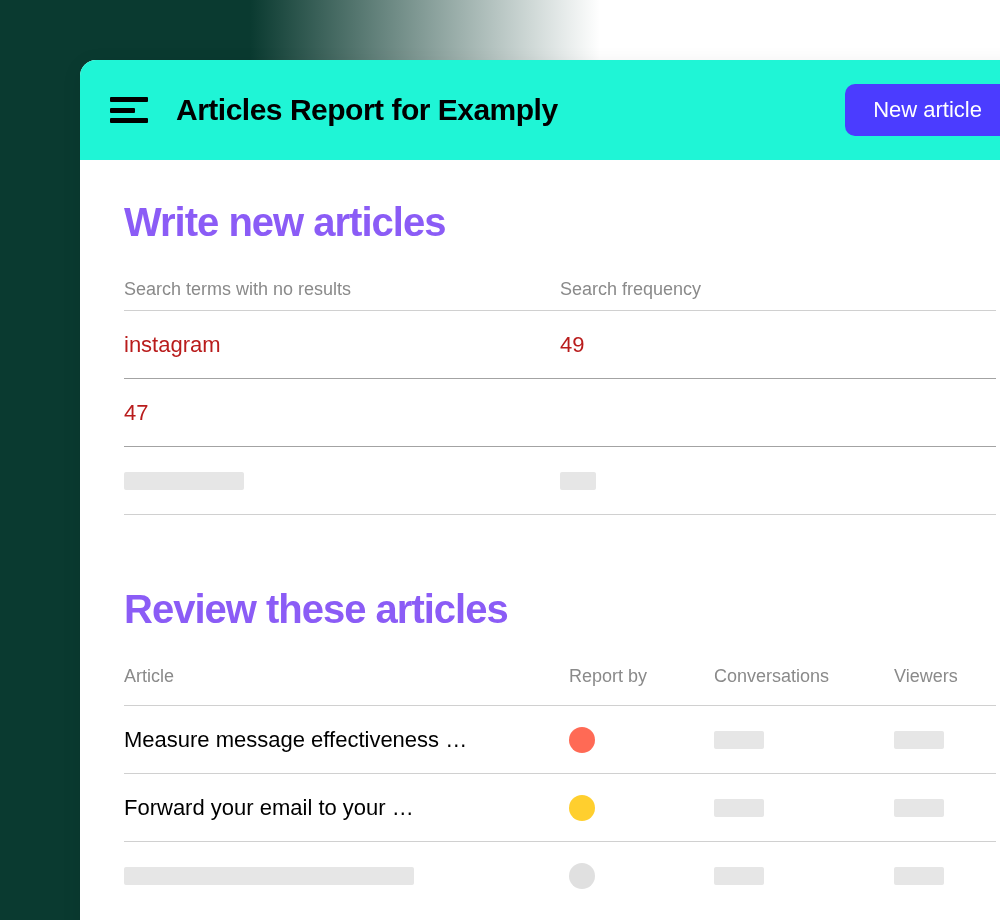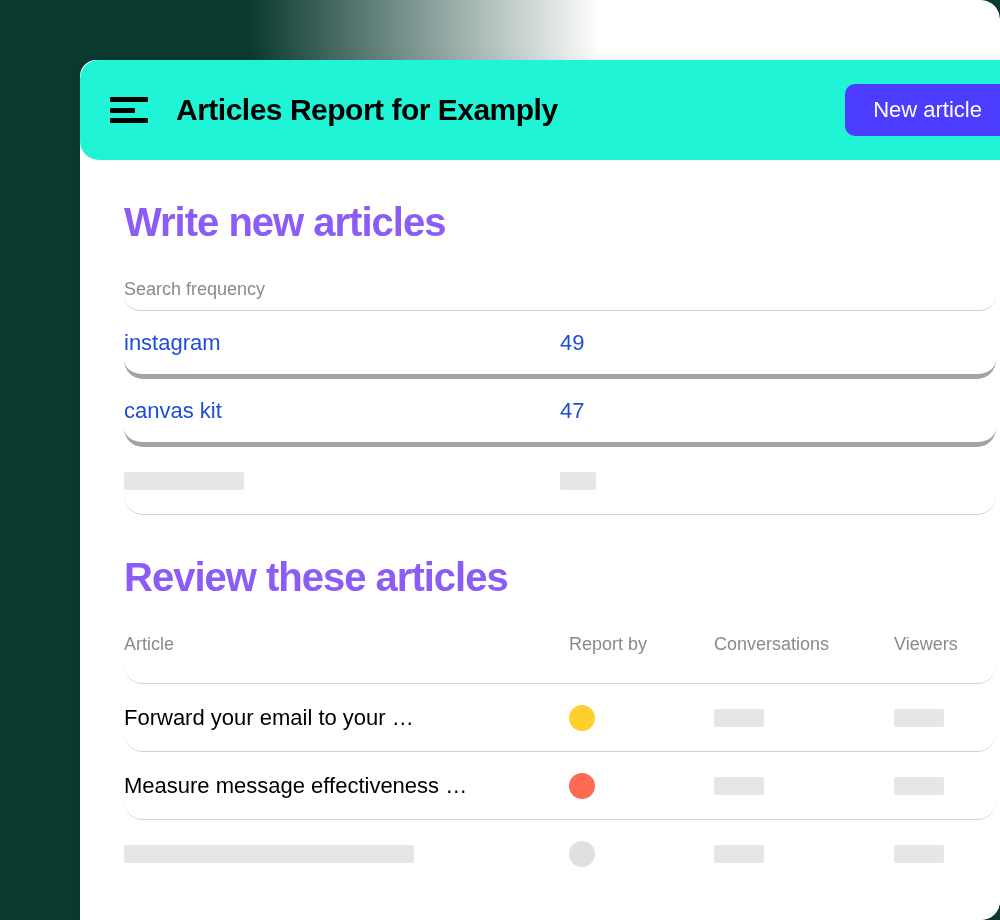--- a/index.html
+++ b/index.html
@@ -1,15 +1,15 @@
 <!DOCTYPE html>
 <html><head>
 <meta charset="utf-8">
 <style>
-  * { box-sizing: border-box; margin: 0; padding: 0; border-radius: 19px; }
+  * { box-sizing: border-box; margin: 0; padding: 0; }
   html, body {
     width: 1000px;
     height: 920px;
     overflow: hidden;
     font-family: -apple-system, BlinkMacSystemFont, "Segoe UI", Helvetica, Arial, sans-serif;
     background: #0a3a30;
   }
   .backdrop {
     width: 1000px;
     height: 920px;
@@ -90,43 +90,43 @@
   .col-freq { width: 50%; }
   .th {
     font-size: 18px;
     color: #8a8a8a;
     font-weight: 500;
   }
   .table1-row {
     display: flex;
     align-items: center;
     height: 68px;
-    border-bottom: 5px solid #a3a3a3;
+    border-bottom: 1px solid #a3a3a3;
     font-size: 22px;
-    color: #1d4ed8;
+    color: #b91c1c;
   }
   .placeholder-row {
     display: flex;
     align-items: center;
     height: 68px;
     border-bottom: 1px solid #d0d0d0;
   }
   .ph-bar {
     background: #e6e6e6;
     height: 18px;
     border-radius: 2px;
   }
 
   .section2 {
-    margin-top: 40px;
+    margin-top: 72px;
   }
   .table2-header {
     display: flex;
     border-bottom: 1px solid #d0d0d0;
-    padding-bottom: 28px;
+    padding-bottom: 18px;
     align-items: flex-end;
     gap: 0;
   }
   .col-article { flex: 0 0 445px; }
   .col-writer  { flex: 0 0 145px; }
   .col-conv    { flex: 0 0 180px; }
   .col-view    { flex: 0 0 120px; }
   .table2-row {
     display: flex;
     align-items: center;
@@ -164,28 +164,28 @@
       </div>
       <div class="topbar-title">Articles Report for Examply</div>
       <button class="new-article-btn">New article</button>
     </div>
 
     <div class="content">
 
       <div class="section-title">Write new articles</div>
       <div class="table1">
         <div class="table1-header">
+          <div class="th col-term">Search terms with no results</div>
           <div class="th col-freq">Search frequency</div>
         </div>
         <div class="table1-row">
           <div class="col-term">instagram</div>
           <div class="col-freq">49</div>
         </div>
         <div class="table1-row">
-          <div class="col-term">canvas kit</div>
           <div class="col-freq">47</div>
         </div>
         <div class="placeholder-row">
           <div class="col-term">
               <div class="ph-bar" style="width:120px"></div>
             </div>
           <div class="col-freq">
               <div class="ph-bar" style="width:36px"></div>
             </div>
         </div>
@@ -195,45 +195,45 @@
         <div class="section-title">Review these articles</div>
         <div>
           <div class="table2-header">
             <div class="th col-article">Article</div>
             <div class="th col-writer">Report by</div>
             <div class="th col-conv">Conversations</div>
             <div class="th col-view">Viewers</div>
           </div>
 
           <div class="table2-row">
+            <div class="col-article">Measure message effectiveness  …</div>
+            <div class="col-writer">
+                <div class="dot dot-red"></div>
+              </div>
+            <div class="col-conv">
+                <div class="cell-ph"></div>
+              </div>
+            <div class="col-view">
+                <div class="cell-ph"></div>
+              </div>
+          </div>
+
+          <div class="table2-row">
             <div class="col-article">Forward your email to your …</div>
             <div class="col-writer">
                 <div class="dot dot-yellow"></div>
               </div>
             <div class="col-conv">
                 <div class="cell-ph"></div>
               </div>
             <div class="col-view">
                 <div class="cell-ph"></div>
               </div>
           </div>
 
-          <div class="table2-row">
-            <div class="col-article">Measure message effectiveness  …</div>
-            <div class="col-writer">
-                <div class="dot dot-red"></div>
-              </div>
-            <div class="col-conv">
-                <div class="cell-ph"></div>
-              </div>
-            <div class="col-view">
-                <div class="cell-ph"></div>
-              </div>
-          </div>
-
           <div class="table2-row" style="border-bottom:none">
             <div class="col-article">
                 <div class="ph-bar" style="width:290px"></div>
               </div>
             <div class="col-writer">
                 <div class="dot dot-grey"></div>
               </div>
             <div class="col-conv">
                 <div class="cell-ph"></div>
               </div>

